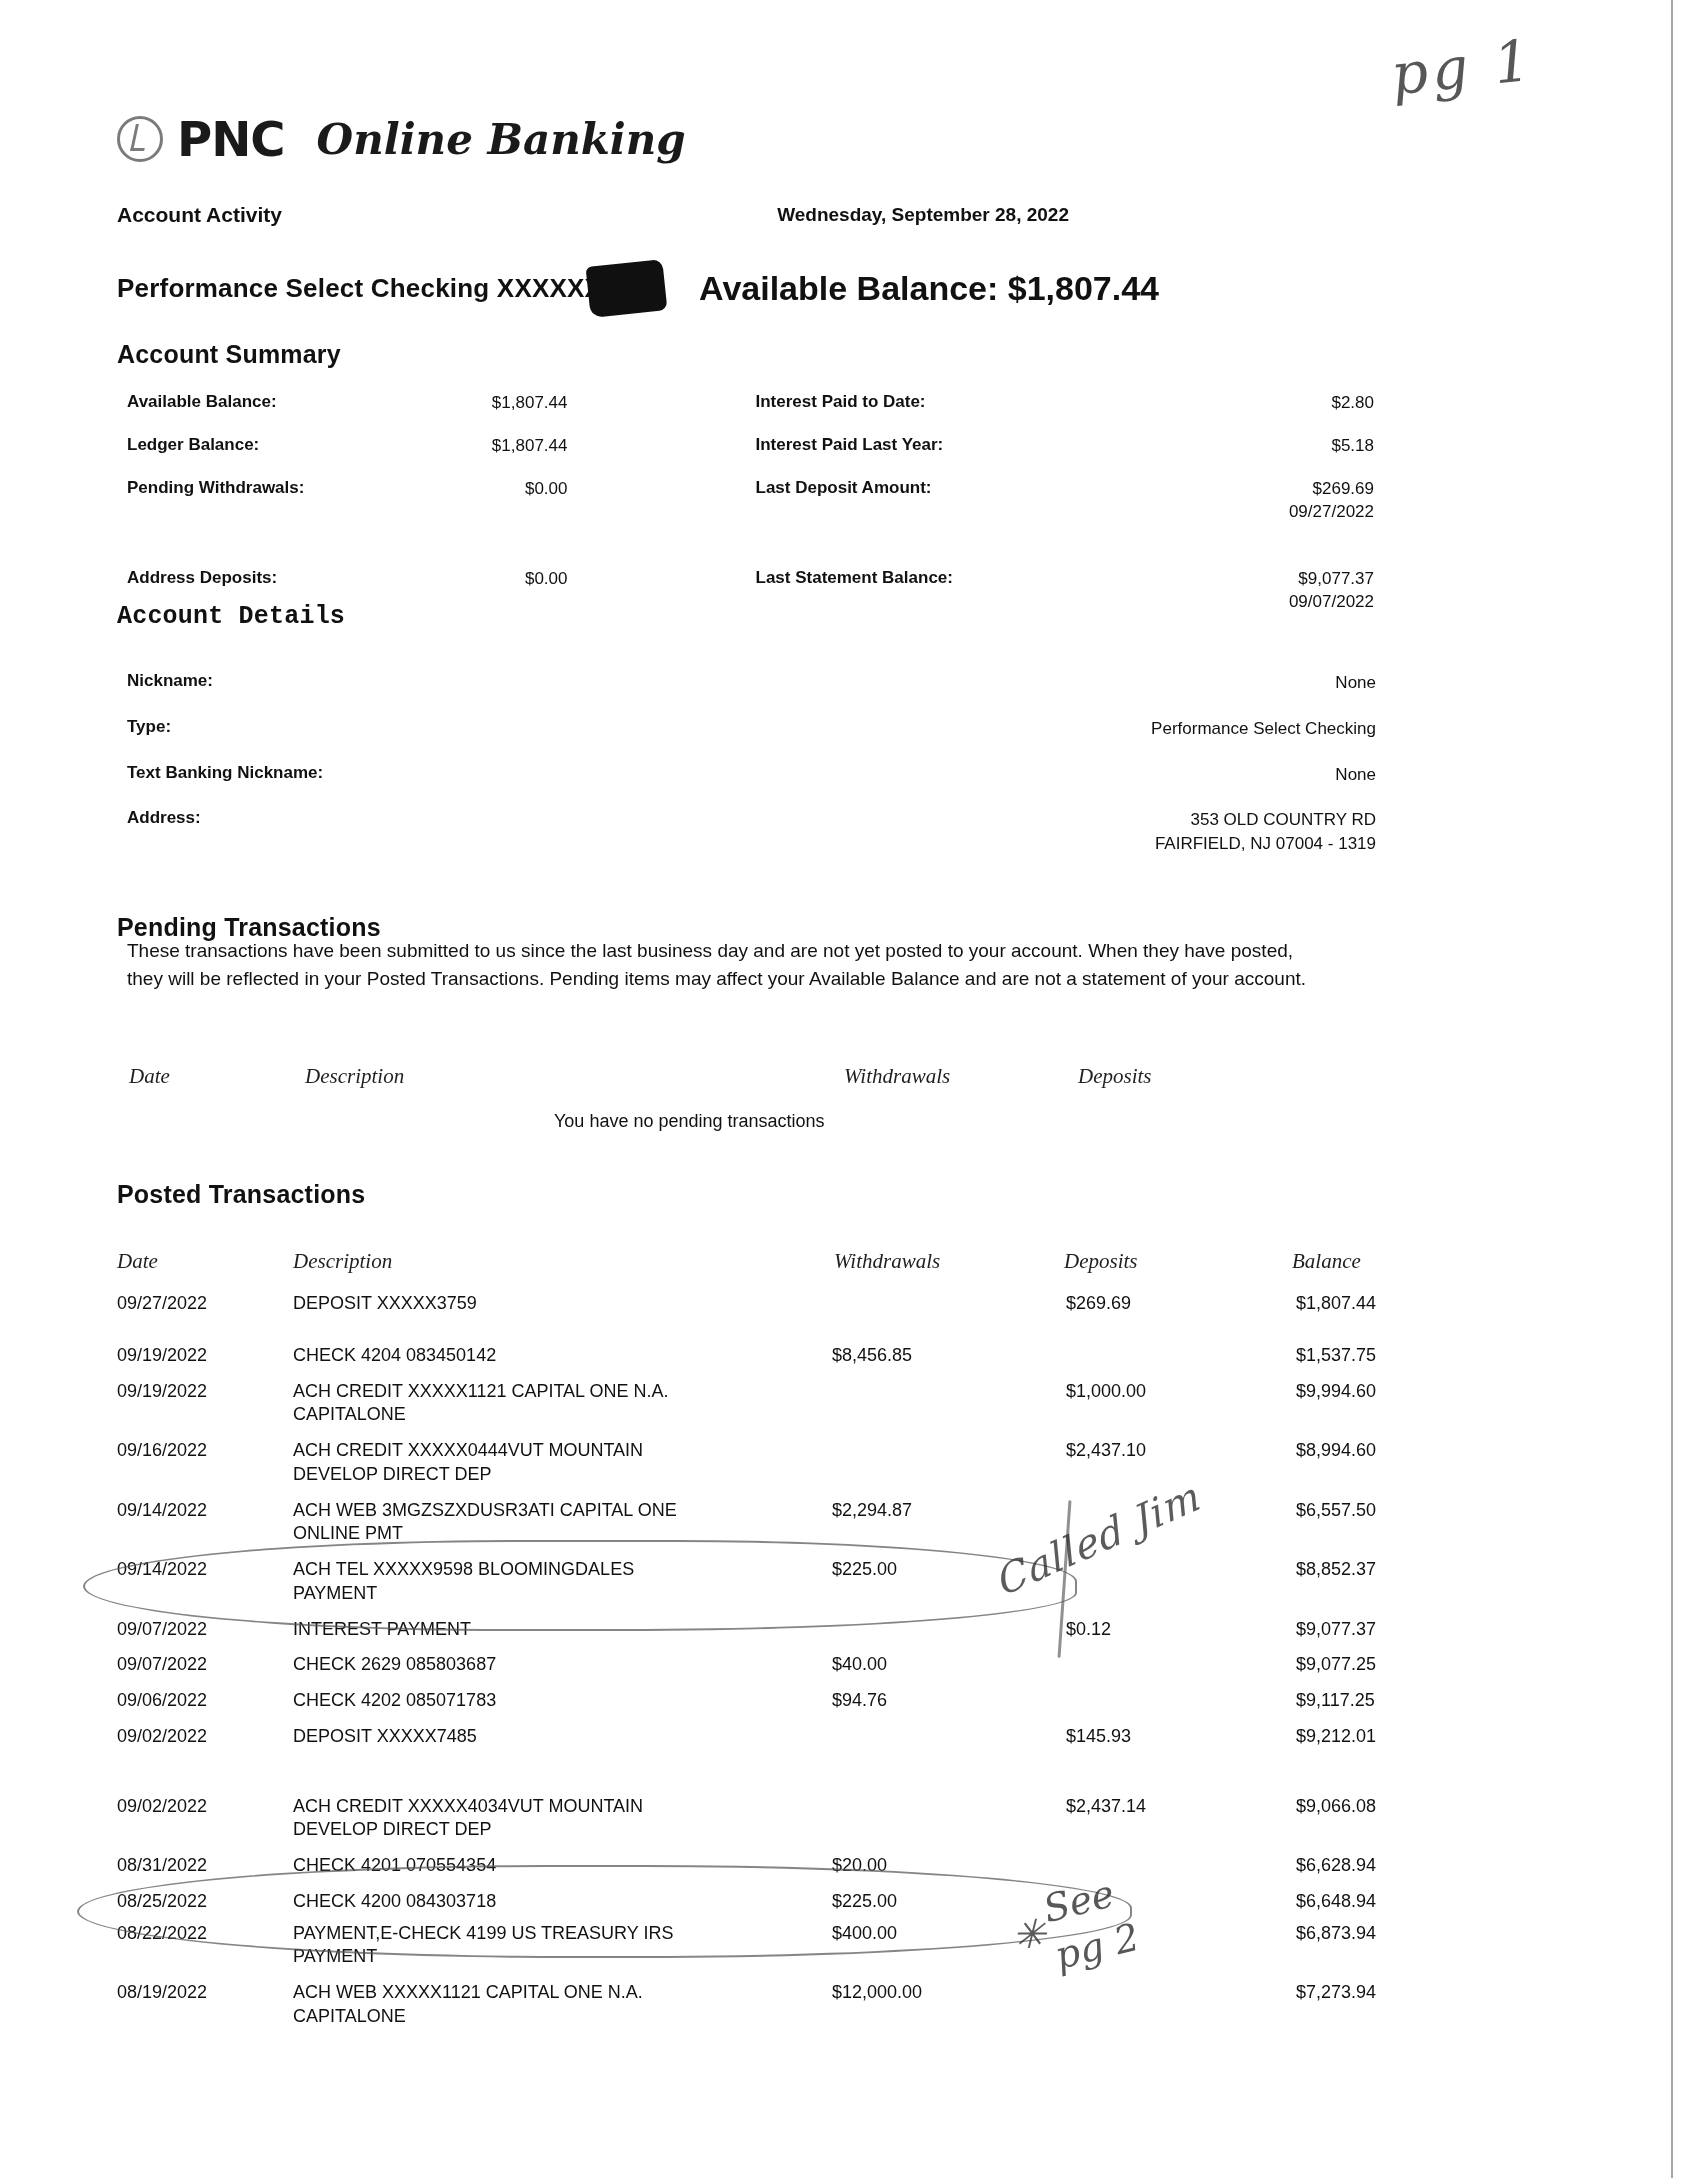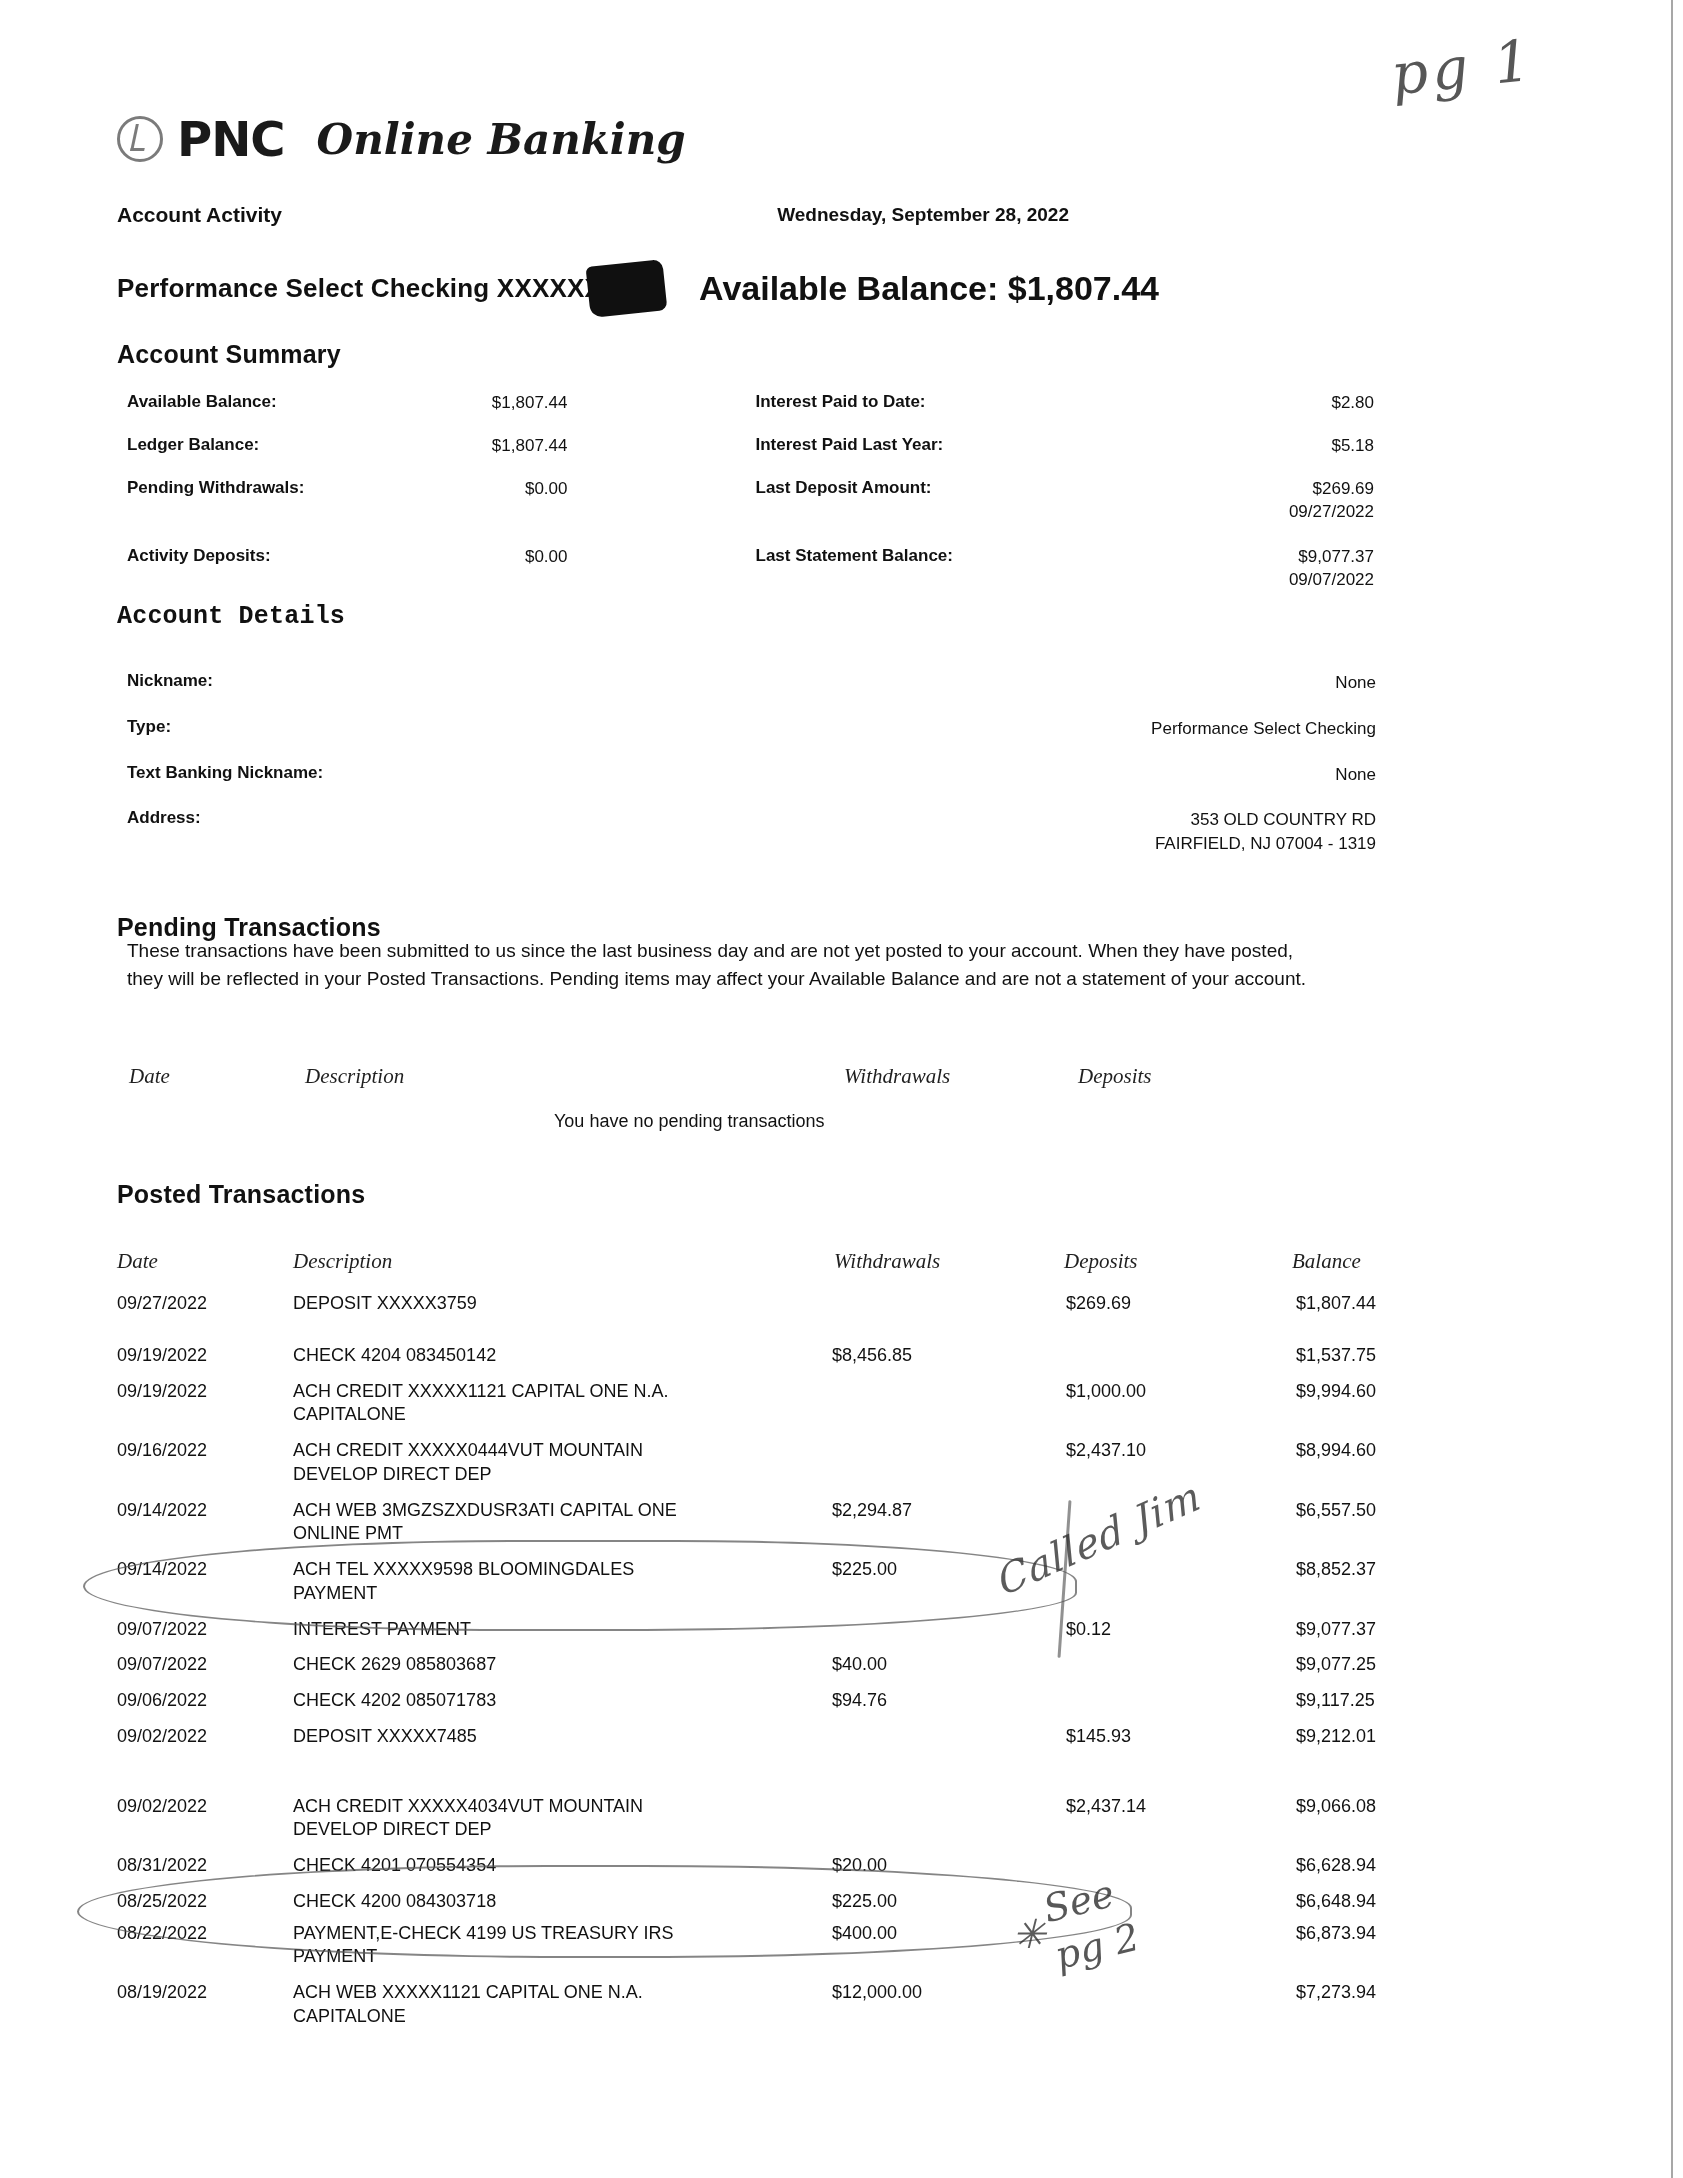--- a/index.html
+++ b/index.html
@@ -333,34 +333,34 @@
     <div class="sum-row">
       <div class="sum-col left">
         <span class="sum-label">Ledger Balance:</span>
         <span class="sum-val">$1,807.44</span>
       </div>
       <div class="sum-col">
         <span class="sum-label">Interest Paid Last Year:</span>
         <span class="sum-val">$5.18</span>
       </div>
     </div>
-    <div class="sum-row" style="margin-bottom:22px;">
+    <div class="sum-row" style="margin-bottom:44px;">
       <div class="sum-col left">
         <span class="sum-label">Pending Withdrawals:</span>
         <span class="sum-val">$0.00</span>
       </div>
       <div class="sum-col">
         <span class="sum-label">Last Deposit Amount:</span>
         <span class="sum-val">$269.69
 09/27/2022</span>
       </div>
     </div>
     <div class="sum-row">
       <div class="sum-col left">
-        <span class="sum-label">Activity Deposits:</span>
+        <span class="sum-label">Address Deposits:</span>
         <span class="sum-val">$0.00</span>
       </div>
       <div class="sum-col">
         <span class="sum-label">Last Statement Balance:</span>
         <span class="sum-val">$9,077.37
 09/07/2022</span>
       </div>
     </div>
   </div>
 

